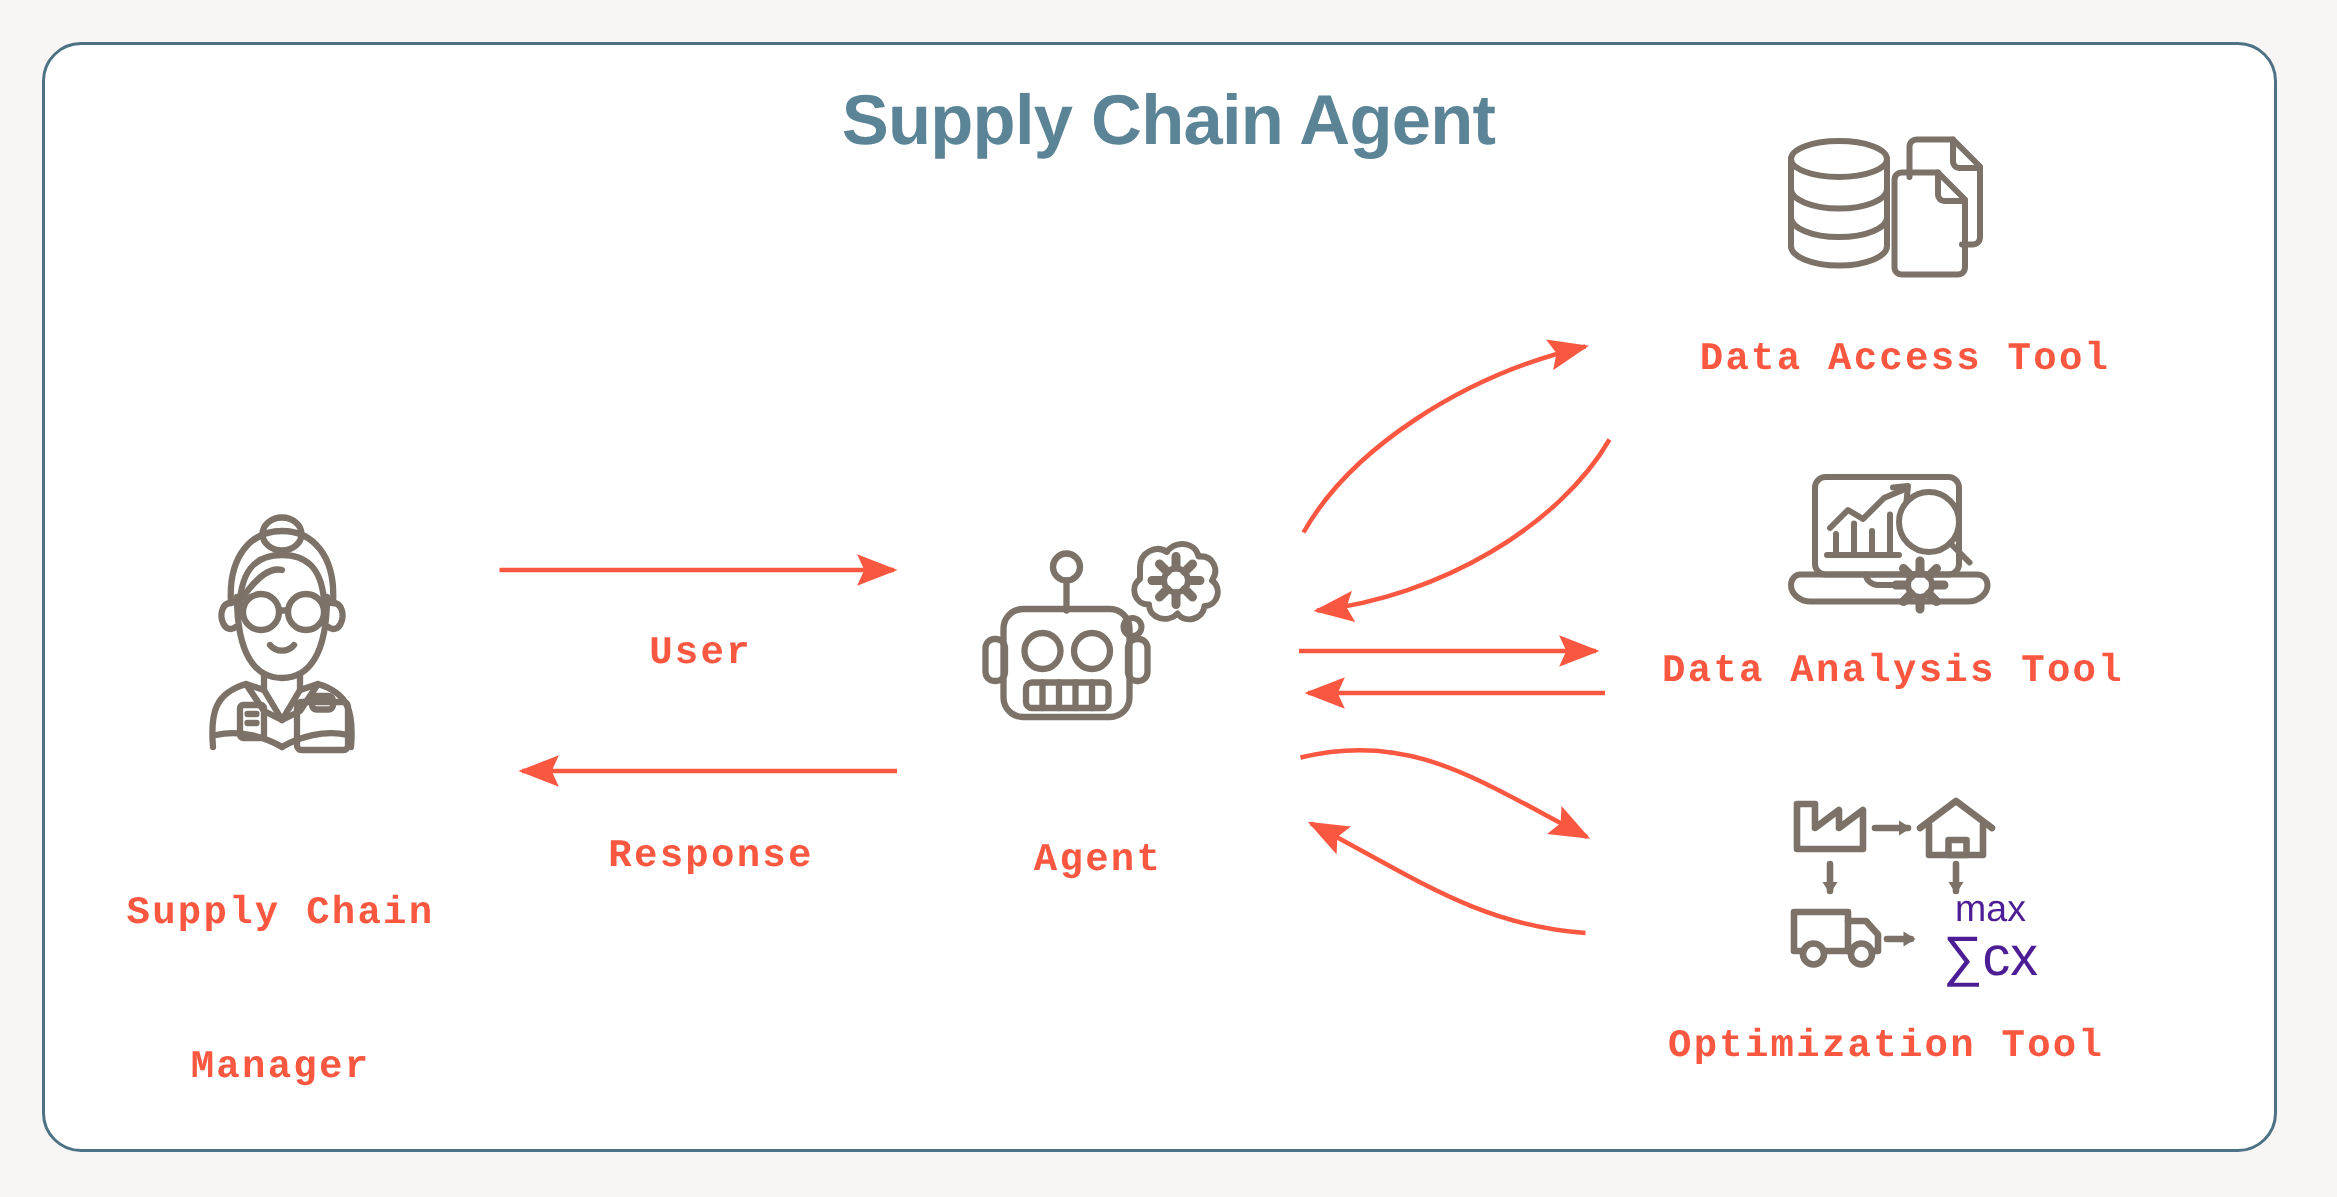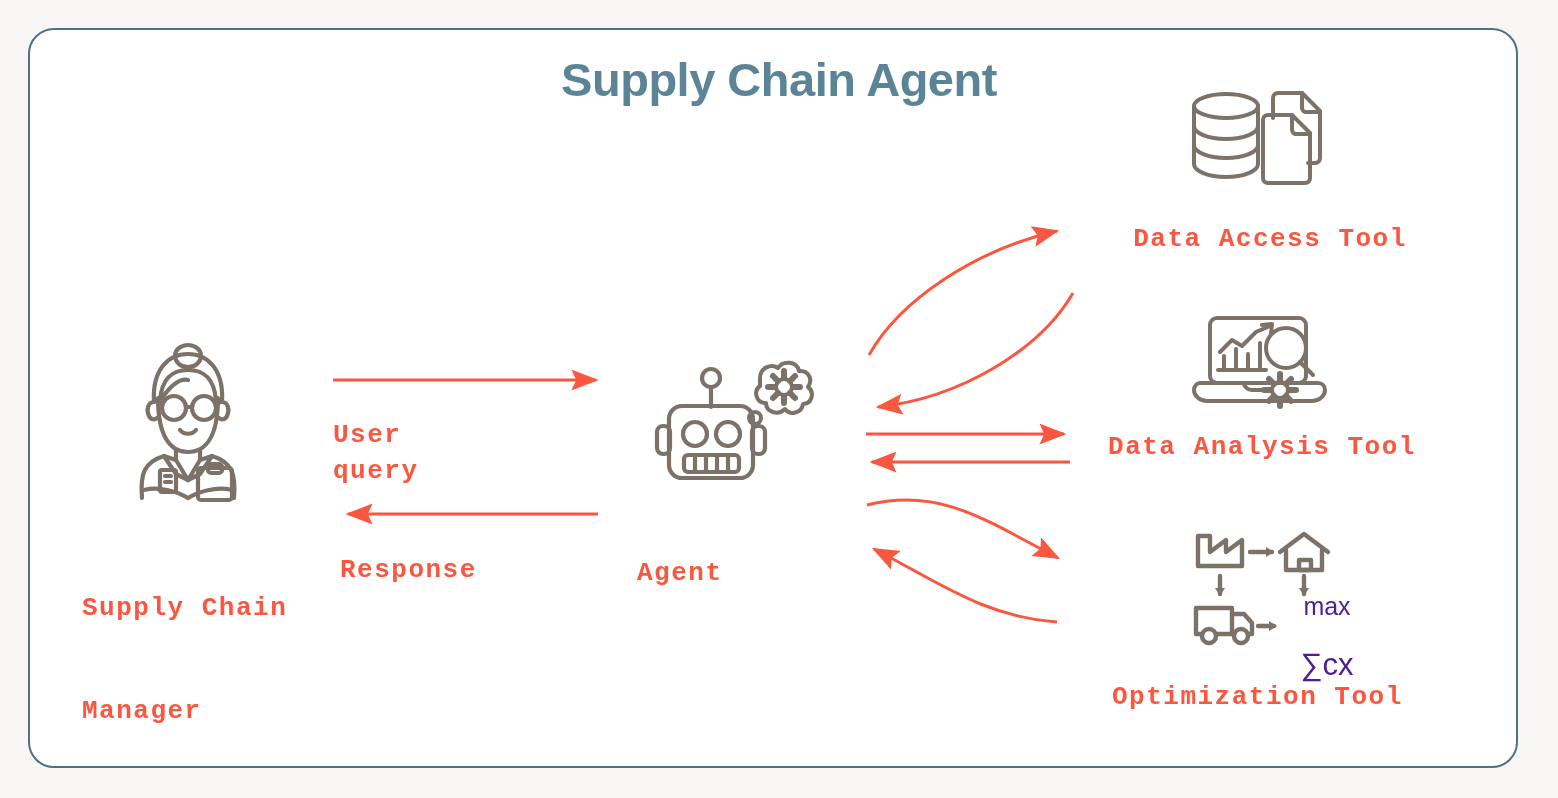--- a/index.html
+++ b/index.html
@@ -44,21 +44,21 @@
   .mono-label {
     position: absolute;
     color: #fa5741;
     font-family: "Liberation Mono", "DejaVu Sans Mono", monospace;
     font-weight: bold;
     font-size: 26px;
     letter-spacing: 1.5px;
     white-space: pre;
     line-height: 1.32;
   }
-  .center-label { text-align: left; }
+  .center-label { text-align: center; }
 
   
   .node {
     position: absolute;
   }
   .icon-wrap { position: absolute; }
   svg { display: block; overflow: visible; }
 
   #arrow-layer {
     position: absolute;
@@ -267,29 +267,26 @@
 
         <path d="M66,104 L82,104"></path>
         <path d="M77,99 L85,104 L77,109" fill="#7d7268" stroke="none"></path>
       </svg>
     </div>
 
     <div style="position:absolute; left:100px; top:72px; width:70px;
                 font-family:'Liberation Sans', sans-serif; color:#4c1d95;
                 font-size:25px; line-height:1.0; text-align:center;">
       <div>max</div>
-      <div style="font-size:31px;margin-top:30px;">∑cx</div>
+      <div style="font-size:37px;">∑cx</div>
     </div>
     <div class="mono-label" style="left:-80px; top:158px; width:320px; ">Optimization Tool</div>
   </div>
 
   <div class="mono-label center-label" style="left:333px; top:349px; width:268px;">
     <div>User</div>
   </div>
-  <div class="mono-label center-label" style="left:333px; top:385px; width:268px;">
-    <div>query</div>
-  </div>
 
   <div class="mono-label center-label" style="left:340px; top:484px; width:268px;">
     <div>Response</div>
   </div>
 
 </div>
 
 </body></html>

